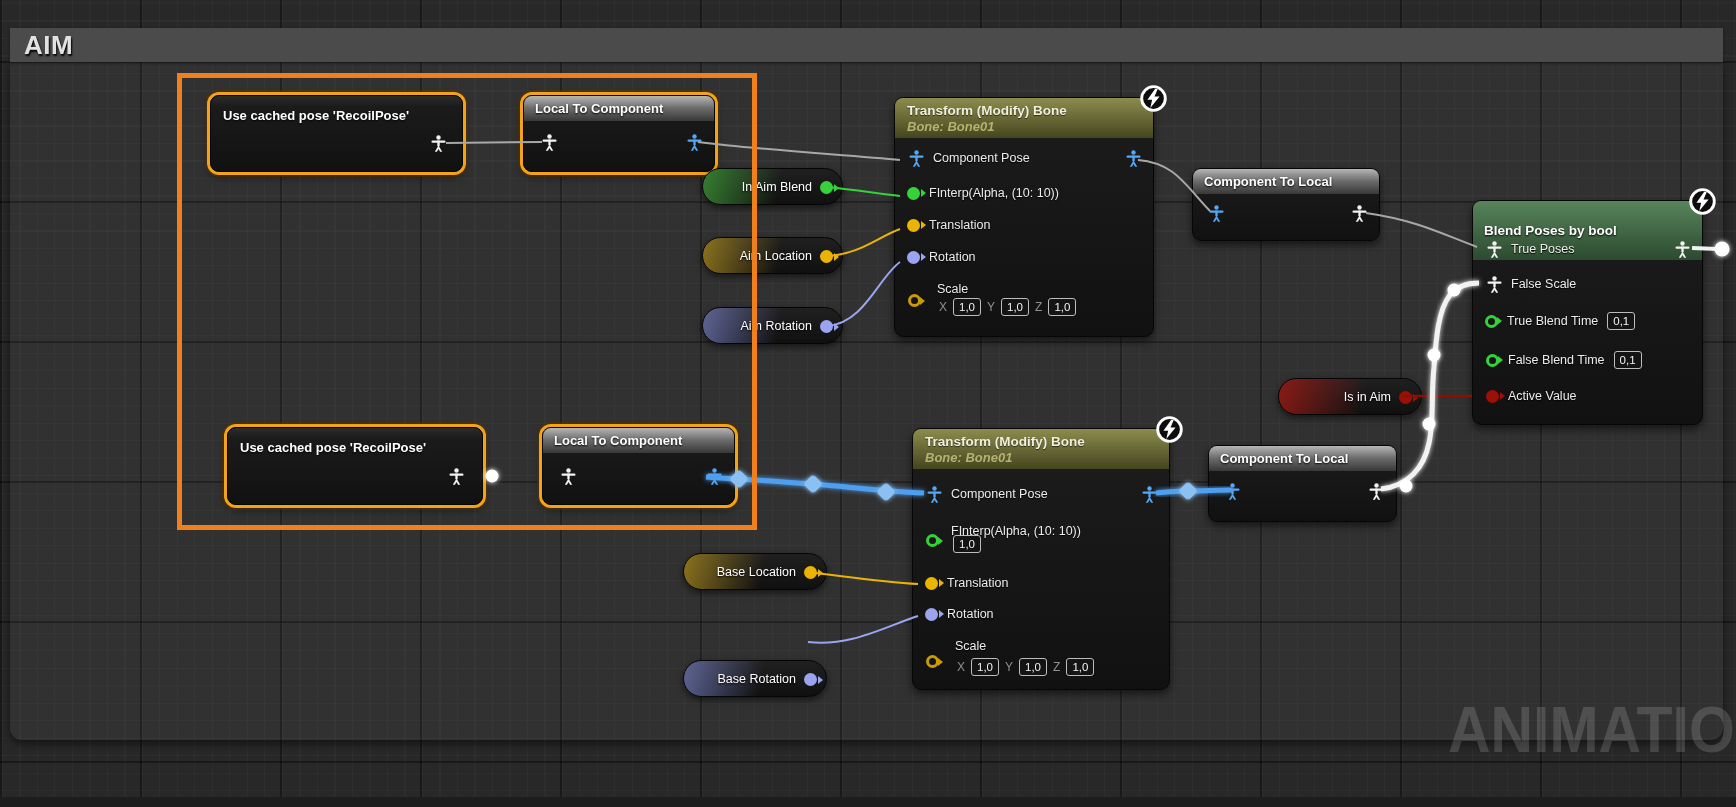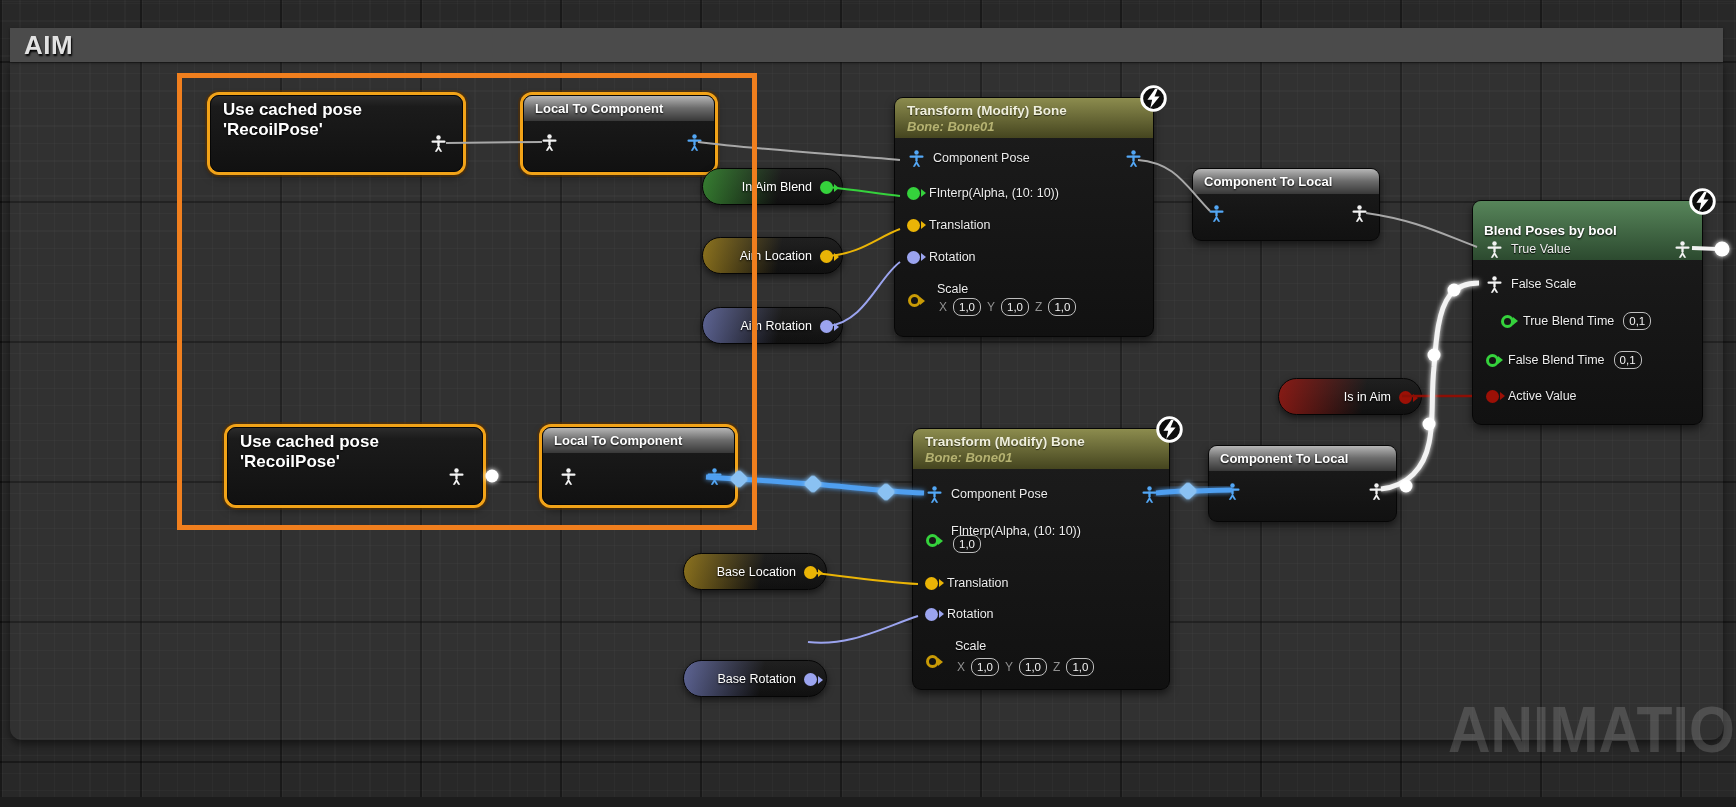--- a/index.html
+++ b/index.html
@@ -25,41 +25,41 @@
   .watermark{position:absolute;left:1448px;top:698px;z-index:3;font-size:64px;font-weight:bold;
     color:rgba(255,255,255,.15);letter-spacing:0px;white-space:nowrap;transform:scaleX(.92);
     transform-origin:left top;line-height:1;}
   .marquee{position:absolute;left:177px;top:73px;width:580px;height:457px;z-index:30;
     border:5px solid var(--selection,#f07f1e);box-sizing:border-box;pointer-events:none;}
   
   .node{position:absolute;z-index:10;border-radius:9px;border:1px solid #060606;box-sizing:border-box;
     background:linear-gradient(180deg,#2c2c2c 0%,#1b1b1b 14%,#111 100%);
     box-shadow:0 4px 9px rgba(0,0,0,.55);color:#e8e8e8;}
   .selected{box-shadow:0 0 0 3px var(--node_border_selected,#f2a318),0 0 0 5px rgba(90,50,0,.55),0 4px 10px rgba(0,0,0,.6);}
-  .ntitle{font-weight:bold;font-size:17px;color:#fff;text-shadow:0 1px 2px #000;padding:4px 12px 0;}
+  .ntitle{font-weight:bold;font-size:13px;color:#fff;text-shadow:0 1px 2px #000;padding:12px 12px 0;}
   .ghead{height:25px;border-radius:8px 8px 0 0;display:flex;align-items:center;padding:0 11px;
     font-weight:bold;font-size:13px;color:#fff;text-shadow:0 1px 2px #000;
     background:linear-gradient(180deg,#b6b6b6,#6c6c6c 48%,#383838);}
   .thead{border-radius:8px 8px 0 0;padding:5px 12px 4px;
     background:linear-gradient(180deg,var(--transform_header_hi,#8c8c4e),var(--transform_header_lo,#45451f));}
   .thead .t{font-weight:bold;font-size:13.5px;color:var(--title_cream,#efefdc);text-shadow:0 1px 1px rgba(0,0,0,.6);}
   .thead .s{font-style:italic;font-size:13px;color:var(--subtitle_olive,#b5b271);margin-top:1px;font-weight:bold;}
   .bhead{height:27px;border-radius:8px 8px 0 0;display:flex;align-items:center;padding:16px 11px;
     font-weight:bold;font-size:13.5px;color:#fff;text-shadow:0 1px 2px #000;
     background:linear-gradient(180deg,var(--blend_header_hi,#57855a),var(--blend_header_lo,#2c4a2f));}
   .prow{position:absolute;display:flex;align-items:center;gap:9px;font-size:12.5px;color:#ececec;height:20px;}
   .plabel{text-shadow:0 1px 1px #000;white-space:nowrap;}
   .pin{width:13px;height:13px;border-radius:50%;position:relative;flex:none;}
   .pin.filled{background:currentColor;}
   .pin.hollow{width:7px;height:7px;border:3px solid currentColor;}
   .pin::after{content:"";position:absolute;left:14px;top:50%;margin-top:-4px;
     border-left:5px solid currentColor;border-top:4px solid transparent;border-bottom:4px solid transparent;}
   .pin.hollow::after{left:9px;}
   .person{position:absolute;width:15px;height:17px;}
-  .vbox{display:inline-block;border:1px solid #bdbdbd;border-radius:8px;background:#141414;color:#f2f2f2;
+  .vbox{display:inline-block;border:1px solid #bdbdbd;border-radius:3px;background:#141414;color:#f2f2f2;
     font-size:11.5px;line-height:16px;padding:0 5px;min-width:16px;text-align:center;}
   .ax{color:#909090;font-size:12px;font-weight:normal;}
   .xyz{position:absolute;display:flex;align-items:center;gap:6px;}
   .badge{position:absolute;width:27px;height:27px;right:-14px;top:-13px;z-index:12;}
   .pill{position:absolute;height:37px;border-radius:19px;z-index:10;box-sizing:border-box;
     border:1px solid #050505;box-shadow:0 3px 7px rgba(0,0,0,.55);
     display:flex;align-items:center;justify-content:flex-end;padding-right:30px;
     font-size:12.5px;color:#fff;text-shadow:0 1px 2px #000;}
   .pill .pin{position:absolute;right:9px;top:12px;}
   .tint-green{background:linear-gradient(100deg,rgba(58,142,52,.85) 0%,rgba(20,20,20,.2) 55%),linear-gradient(180deg,#232323,#0f0f0f);}
@@ -187,32 +187,32 @@
     <svg class="badge">
         <use href="#bolt"></use>
       </svg>
     <div class="bhead">
         <span>Blend Poses by bool</span>
       </div>
     <div class="prow" style="left:14px;top:38px;">
       <svg class="person c-white" style="position:static;fill:currentColor">
           <use href="#person"></use>
         </svg>
-      <span class="plabel">True Value</span>
+      <span class="plabel">True Poses</span>
     </div>
     <svg class="person c-white" style="right:12px;top:40px;fill:currentColor">
         <use href="#person"></use>
       </svg>
     <div class="prow" style="left:14px;top:73px;">
       <svg class="person c-white" style="position:static;fill:currentColor">
           <use href="#person"></use>
         </svg>
       <span class="plabel">False Scale</span>
     </div>
-    <div class="prow" style="left:28px;top:110px;">
+    <div class="prow" style="left:12px;top:110px;">
       <span class="pin hollow c-green"></span>
       <span class="plabel">True Blend Time</span>
       <span class="vbox">0,1</span>
     </div>
     <div class="prow" style="left:13px;top:149px;">
       <span class="pin hollow c-green"></span>
       <span class="plabel">False Blend Time</span>
       <span class="vbox">0,1</span>
     </div>
     <div class="prow" style="left:13px;top:185px;">

